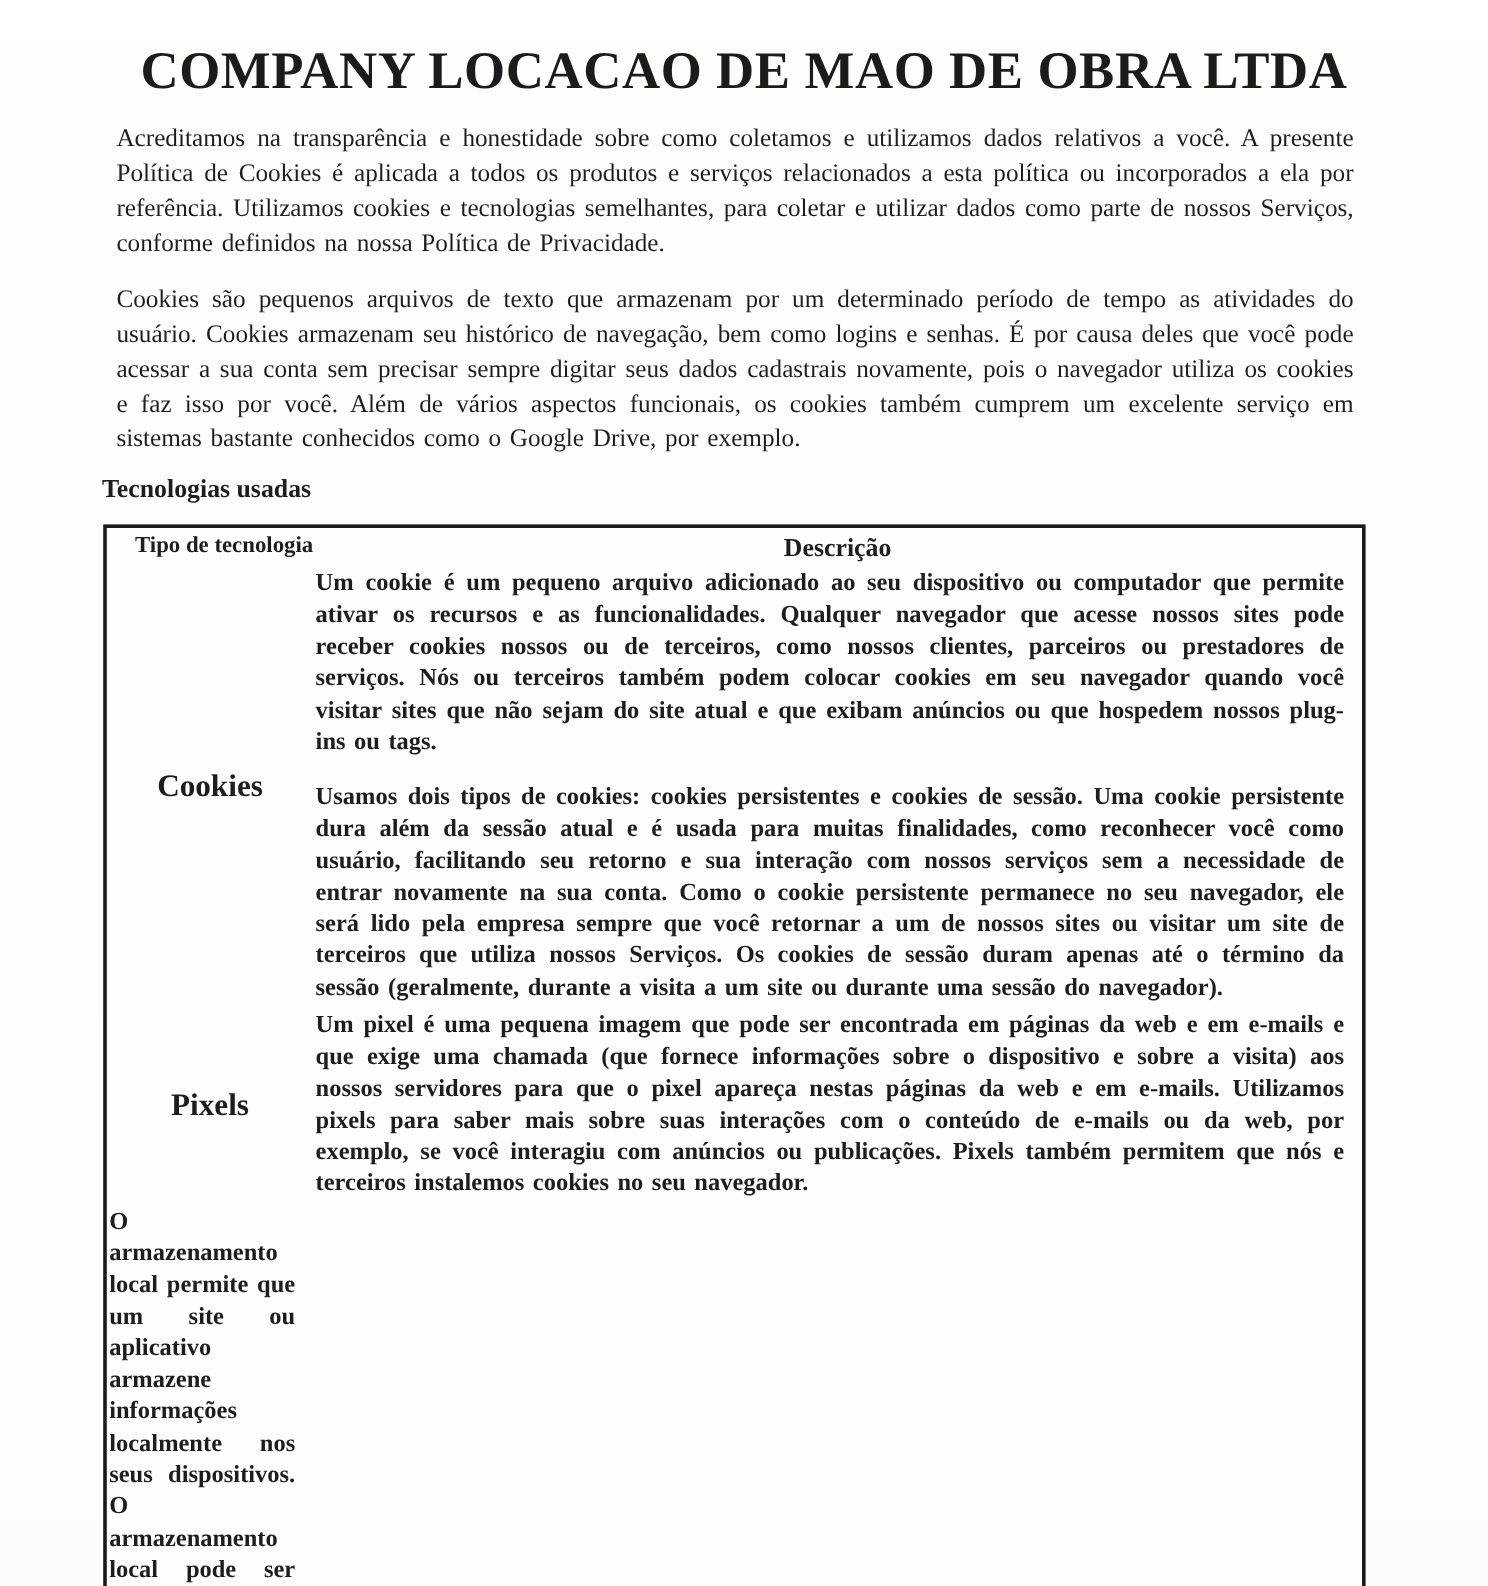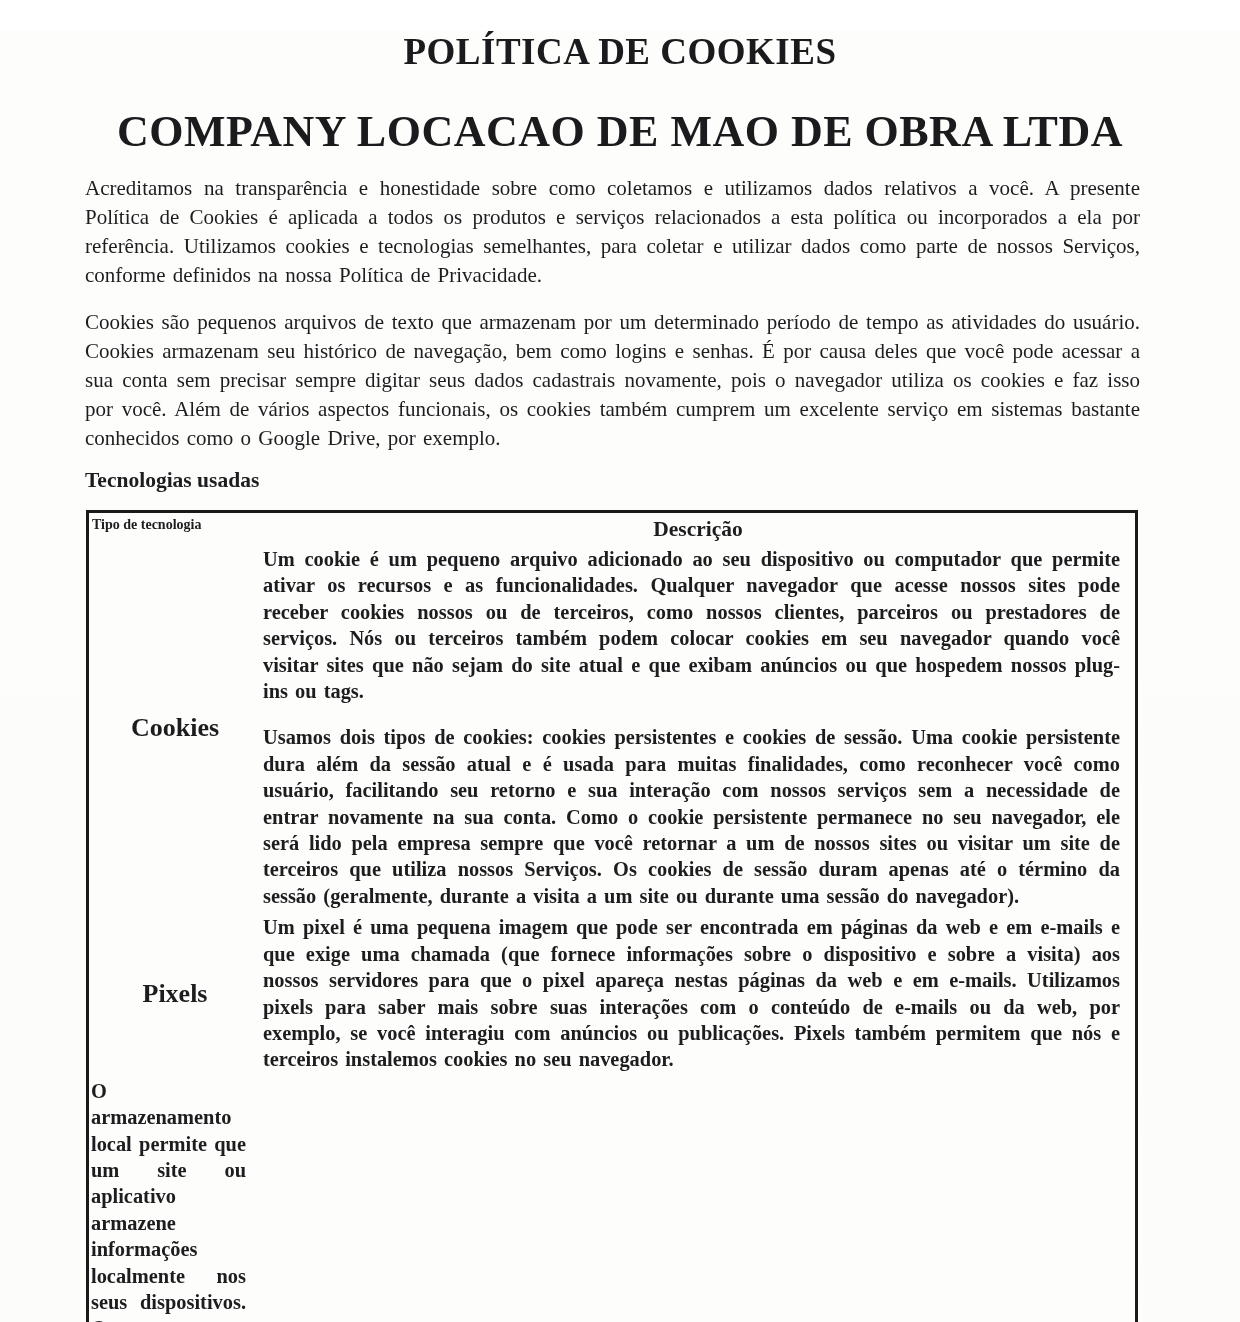--- a/index.html
+++ b/index.html
@@ -38,21 +38,21 @@
     letter-spacing: 0.5px;
     color: #1b1b1d;
   }
   .content {
     margin: 0 100px 0 85px; 
   }
   p.body-par {
     font-size: 21px;
     line-height: 29px;
     text-align: justify;
-    margin: 0;
+    margin: 12px;
     word-spacing: 2px;
   }
   p.body-par.first {
     margin-top: 17px;
   }
   p.body-par.second {
     margin-top: 18px;
   }
   .section-heading {
     margin: 15px 0 0 0;
@@ -69,24 +69,25 @@
     background: #fdfdfc;
   }
   .t-header, .t-row {
     display: grid;
     grid-template-columns: 172px 1fr;
   }
   .t-header {
     margin-bottom: 4px;
   }
   .th-type {
-    font-size: 14px;
+    font-size: 19px;
     font-weight: bold;
     padding-left: 3px;
     white-space: nowrap;
+    text-align: right;
   }
   .th-desc {
     font-size: 21.5px;
     font-weight: bold;
     text-align: center;
   }
   .t-row + .t-row {
     margin-top: 5px;
   }
   .cell-label {
@@ -113,21 +114,20 @@
   }
   .cell-desc p + p {
     margin-top: 20px;
   }
 </style>
 </head>
 <body>
 
 <div class="doc">
 
-  <h1 class="doc-title">POLÍTICA DE COOKIES</h1>
 
   <h1 class="company-title">COMPANY LOCACAO DE MAO DE OBRA LTDA</h1>
 
   <div class="content">
 
     <p class="body-par first">Acreditamos na transparência e honestidade sobre como coletamos e utilizamos dados relativos a você. A presente Política de Cookies é aplicada a todos os produtos e serviços relacionados a esta política ou incorporados a ela por referência. Utilizamos cookies e tecnologias semelhantes, para coletar e utilizar dados como parte de nossos Serviços, conforme definidos na nossa Política de Privacidade.</p>
 
     <p class="body-par second">Cookies são pequenos arquivos de texto que armazenam por um determinado período de tempo as atividades do usuário. Cookies armazenam seu histórico de navegação, bem como logins e senhas. É por causa deles que você pode acessar a sua conta sem precisar sempre digitar seus dados cadastrais novamente, pois o navegador utiliza os cookies e faz isso por você. Além de vários aspectos funcionais, os cookies também cumprem um excelente serviço em sistemas bastante conhecidos como o Google Drive, por exemplo.</p>
 
     <h2 class="section-heading">Tecnologias usadas</h2>

